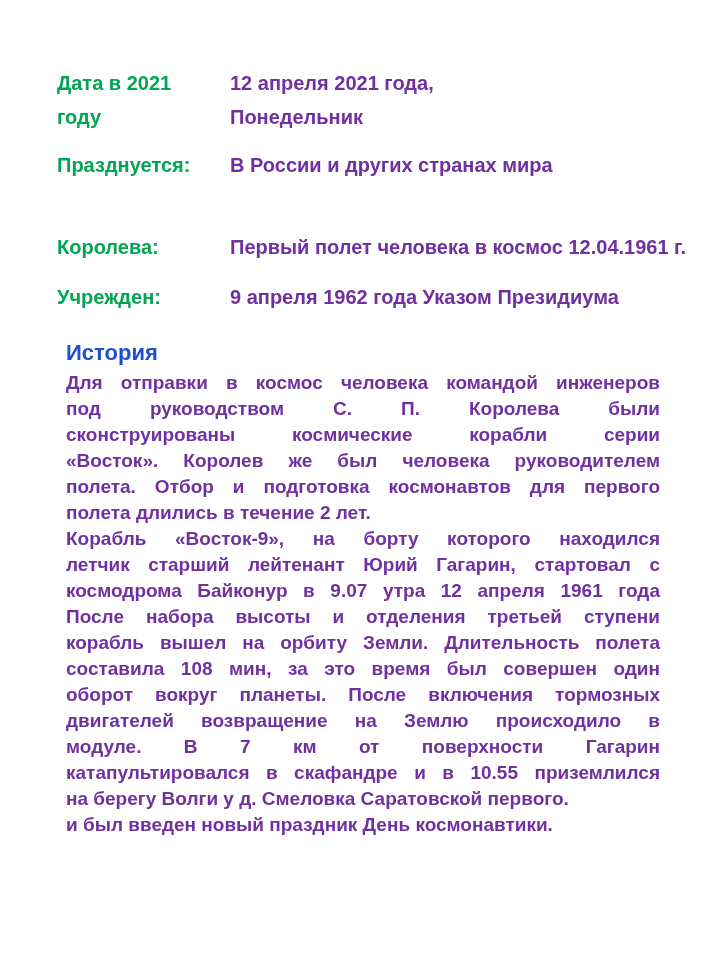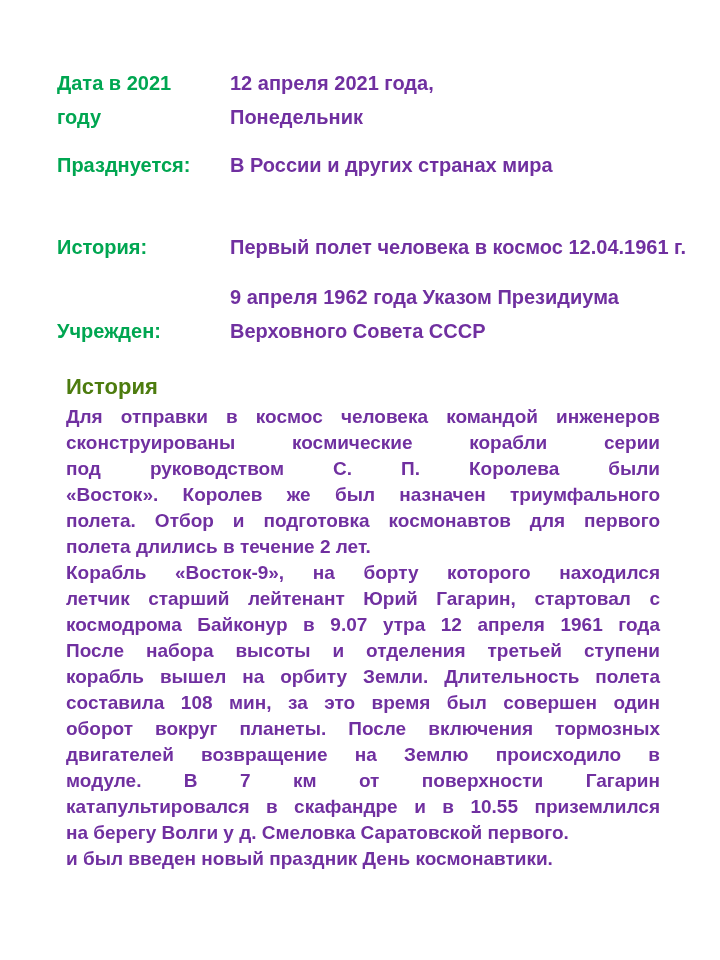--- a/index.html
+++ b/index.html
@@ -43,21 +43,21 @@
     font-size: 20px;
     line-height: 34px;
   }
   .tline { display: block; }
   
   .history {
     margin: 26px 0 0 66px;
     width: 594px;
   }
   .history-heading {
-    color: #4d7c0f;
+    color: #1d4ed8;
     font-size: 22px;
     line-height: 26px;
     margin: 16px 0 4px 0;
   }
   .hline {
     color: #7030A0;
     font-size: 19px;
     line-height: 26px;
     text-align: justify;
     text-align-last: justify;
@@ -88,46 +88,45 @@
       <div class="info-label">
         <span class="tline">Празднуется:</span>
       </div>
       <div class="info-value">
         <span class="tline">В России и других странах мира</span>
       </div>
     </div>
 
     <div class="info-row r3">
       <div class="info-label">
-        <span class="tline">История:</span>
+        <span class="tline">Королева:</span>
       </div>
       <div class="info-value">
         <span class="tline">Первый полет человека в космос 12.04.1961 г.</span>
       </div>
     </div>
 
     <div class="info-row r4 bottom-align">
       <div class="info-label">
         <span class="tline">Учрежден:</span>
       </div>
       <div class="info-value">
         <span class="tline">9 апреля 1962 года Указом Президиума</span>
-        <span class="tline">Верховного Совета СССР</span>
       </div>
     </div>
 
   </div>
 
   <div class="history">
     <h2 class="history-heading">История</h2>
 
     <div class="hline">Для отправки в космос человека командой инженеров</div>
+    <div class="hline">под руководством С. П. Королева были</div>
     <div class="hline">сконструированы космические корабли серии</div>
-    <div class="hline">под руководством С. П. Королева были</div>
-    <div class="hline">«Восток». Королев же был назначен триумфального</div>
+    <div class="hline">«Восток». Королев же был человека руководителем</div>
     <div class="hline">полета. Отбор и подготовка космонавтов для первого</div>
     <div class="hline end">полета длились в течение 2 лет.</div>
     <div class="hline">Корабль «Восток-9», на борту которого находился</div>
     <div class="hline">летчик старший лейтенант Юрий Гагарин, стартовал с</div>
     <div class="hline">космодрома Байконур в 9.07 утра 12 апреля 1961 года</div>
     <div class="hline">После набора высоты и отделения третьей ступени</div>
     <div class="hline">корабль вышел на орбиту Земли. Длительность полета</div>
     <div class="hline">составила 108 мин, за это время был совершен один</div>
     <div class="hline">оборот вокруг планеты. После включения тормозных</div>
     <div class="hline">двигателей возвращение на Землю происходило в</div>

